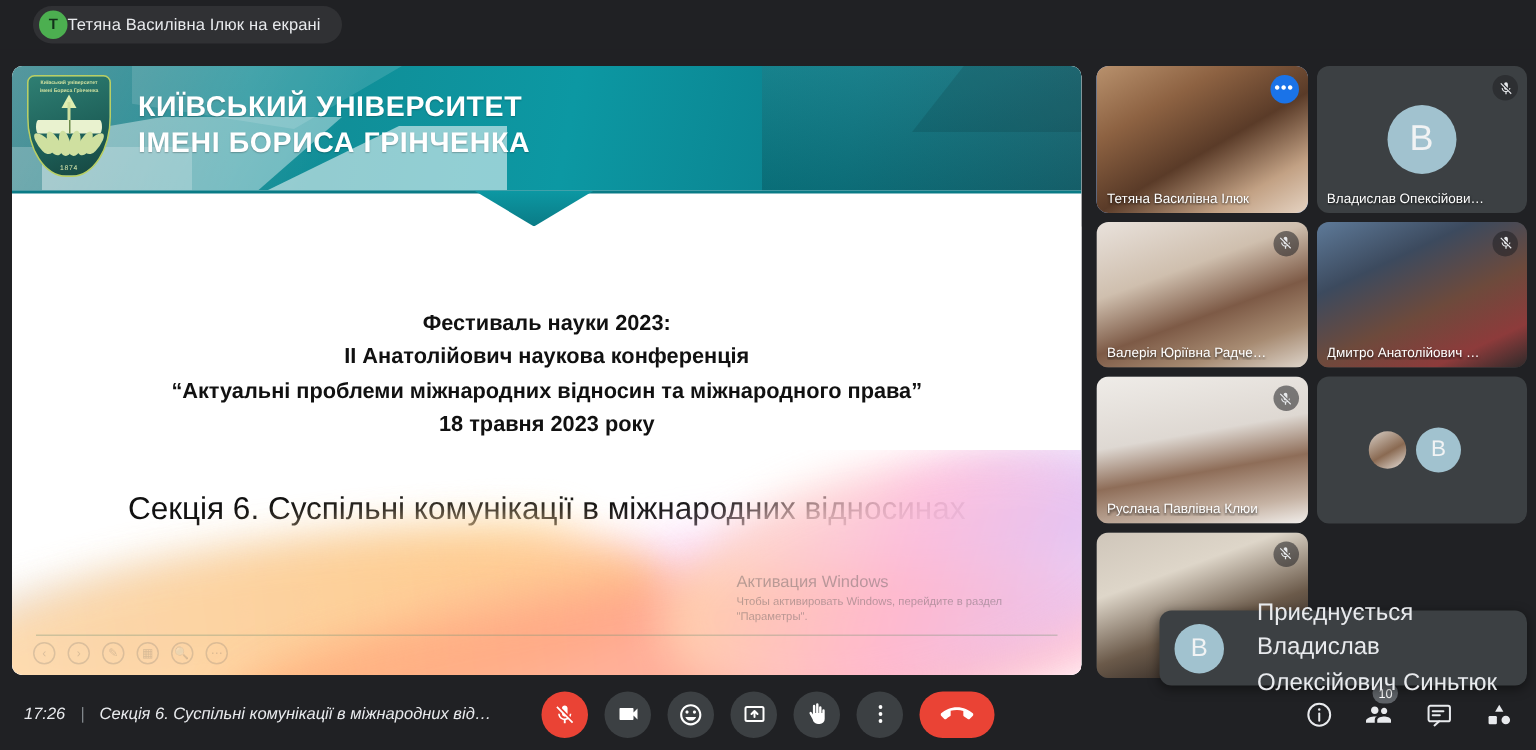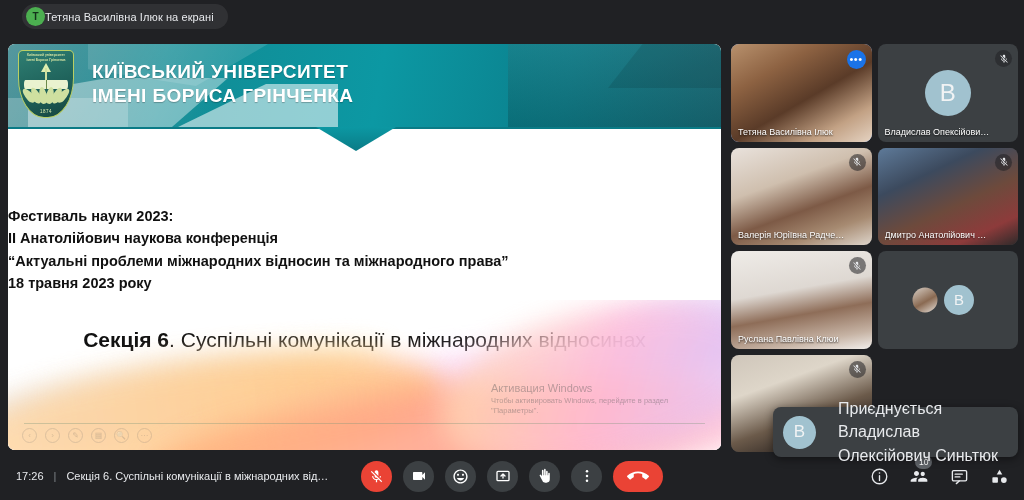--- a/index.html
+++ b/index.html
@@ -95,28 +95,28 @@
     line-height:1.28; letter-spacing:.4px;
     text-shadow:0 1px 1px rgba(0,0,0,.25);
   }
 
   
   #slide-body {
     position:absolute; left:0; top:107px; right:0; bottom:0;
     background:#ffffff;
   }
   #conf-block {
-    position:absolute; left:0; right:0; top:54px; 
+    position:absolute; left:0; right:0; top:54px; text-align:center;
     font-size:14.5px; font-weight:bold; color:#111; line-height:1.55;
   }
   #section-block {
     position:absolute; left:30px; right:30px; top:175px; text-align:center;
     font-size:21px; color:#111; line-height:1.3;
   }
-  #section-block b { font-weight:bold; }
+  #section-block b { font-weight:normal; }
   #section-block .rest { font-weight:normal; }
 
   
   #ribbons { position:absolute; left:0; right:0; bottom:0; height:150px; overflow:hidden; }
   .rb { position:absolute; border-radius:50%; filter:blur(14px); opacity:.85; }
   .rb1 { left:-60px; bottom:-30px; width:500px; height:120px;
       background:linear-gradient(90deg,#ffd9a8,#ffc07a); transform:rotate(-7deg); }
   .rb2 { left:140px; bottom:-45px; width:640px; height:110px;
       background:linear-gradient(90deg,#ffb37a,#ff9f8a,#ffc9e6); transform:rotate(-6deg); }
   .rb3 { left:-40px; bottom:38px; width:420px; height:46px;
@@ -190,21 +190,21 @@
     width:33px; height:33px; border-radius:50%; background:#a1c2cf;
     color:#f1f3f4; font-size:17px; display:flex; align-items:center; justify-content:center;
     flex:0 0 auto;
   }
   #toast .tx { margin-left:22px; font-size:16px; line-height:1.45; color:#e8eaed; }
 
   
   #bottom { position:absolute; left:0; bottom:0; width:1024px; height:48px; background:#202124; }
   #meta {
     position:absolute; left:16px; top:0; height:48px; display:flex; align-items:center;
-    font-size:11px; color:#e8eaed; max-width:340px;
+    font-size:11px; color:#e8eaed; max-width:340px;font-style:italic;
   }
   #meta .sep { margin:0 10px; color:#80868b; }
   #meta .mt { white-space:nowrap; overflow:hidden; text-overflow:ellipsis; max-width:270px; }
 
   #controls {
     position:absolute; left:50%; transform:translateX(-50%); top:0; height:48px;
     display:flex; align-items:center; gap:11px;
   }
   .cbtn {
     width:31px; height:31px; border-radius:50%; background:#3c4043;

